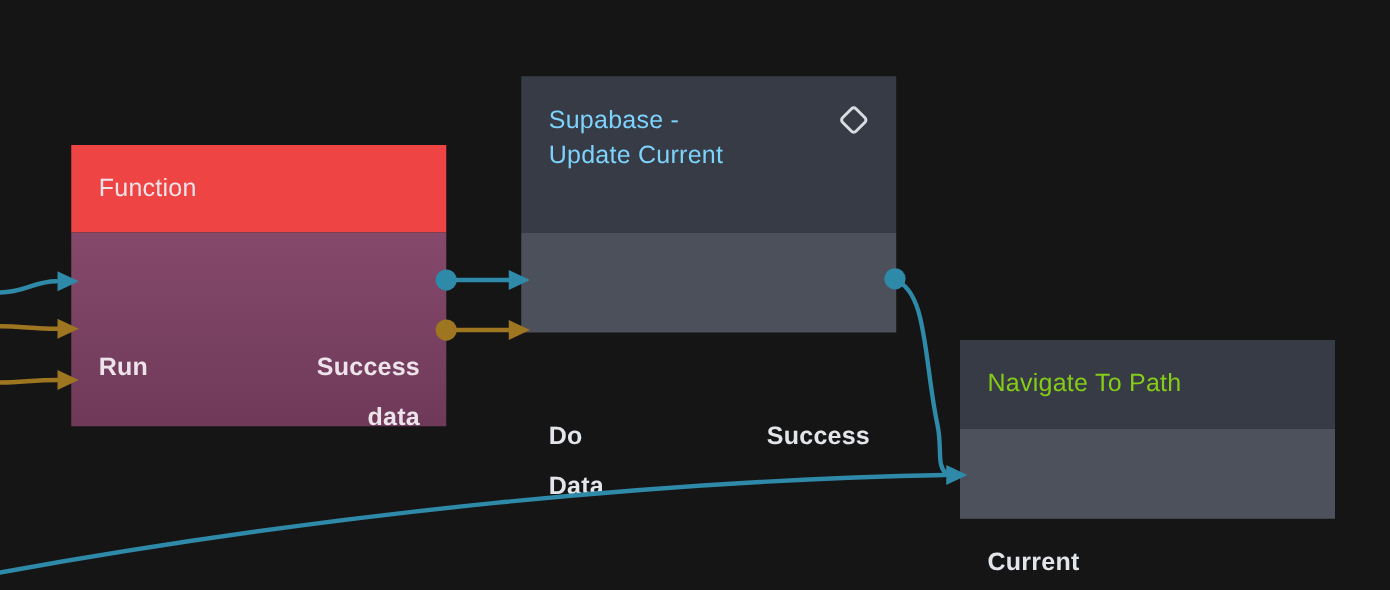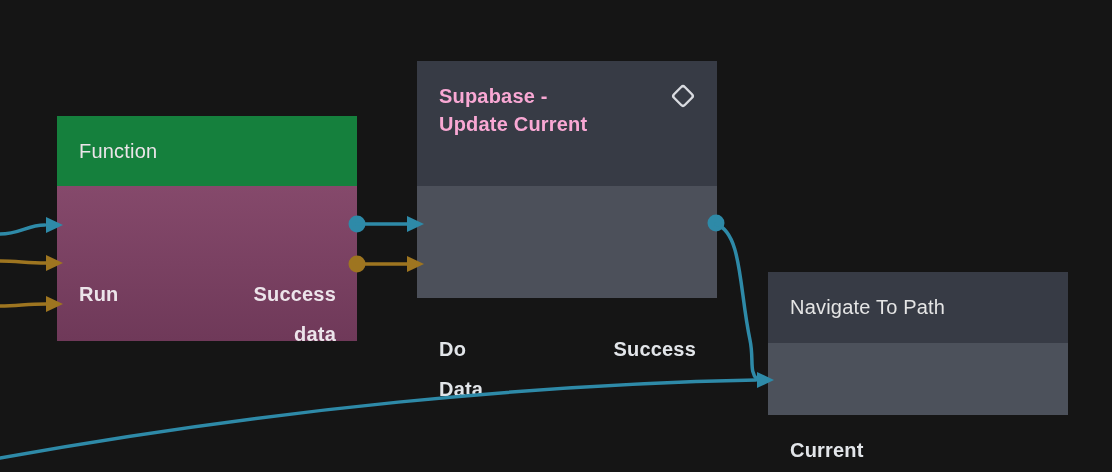--- a/index.html
+++ b/index.html
@@ -40,43 +40,43 @@
     font-size: 20px;
     line-height: 24px;
     letter-spacing: 0.2px;
     white-space: nowrap;
   }
   .port.in  { left: 22px; }
   .port.out { right: 21px; text-align: center; }
 
   
   #node-function { left: 57px; top: 116px; height: 225px; }
-  #node-function .node-header { height: 70px; background: #15803d; }
+  #node-function .node-header { height: 70px; background: #ef4444; }
   #node-function .node-body   { top: 70px; height: 155px;
       background: linear-gradient(#85496b, #6f3959); }
   #node-function .title { color: #ece4ea; }
   #node-function .port  { color: #ece4ea; }
 
   
   #node-supabase { left: 417px; top: 61px; height: 237px; }
   #node-supabase .node-header { height: 125px; background: #373b45; }
-  #node-supabase .node-body   { top: 125px; height: 112px; background: #4c505a; }
-  #node-supabase .title { color: #f9a8d4; width: 210px; font-weight: bold; }
+  #node-supabase .node-body   { top: 125px; height: 80px; background: #4c505a; }
+  #node-supabase .title { color: #7dd3fc; width: 210px; }
   #node-supabase .port  { color: #e2e5e9; }
   .header-icon {
     position: absolute;
     right: 21px; top: 22px;
     width: 26px; height: 26px;
   }
 
   
   #node-navigate { left: 768px; top: 272px; height: 143px; }
   #node-navigate .node-header { height: 71px; background: #373b45; }
   #node-navigate .node-body   { top: 71px; height: 72px; background: #4c515b; }
-  #node-navigate .title { color: #e5e5e5; }
+  #node-navigate .title { color: #84cc16; }
   #node-navigate .port  { color: #e2e5e9; }
 
   #wires {
     position: absolute;
     left: 0; top: 0;
     width: 1112px; height: 472px;
     pointer-events: none;
     z-index: 5;
   }
 </style>

